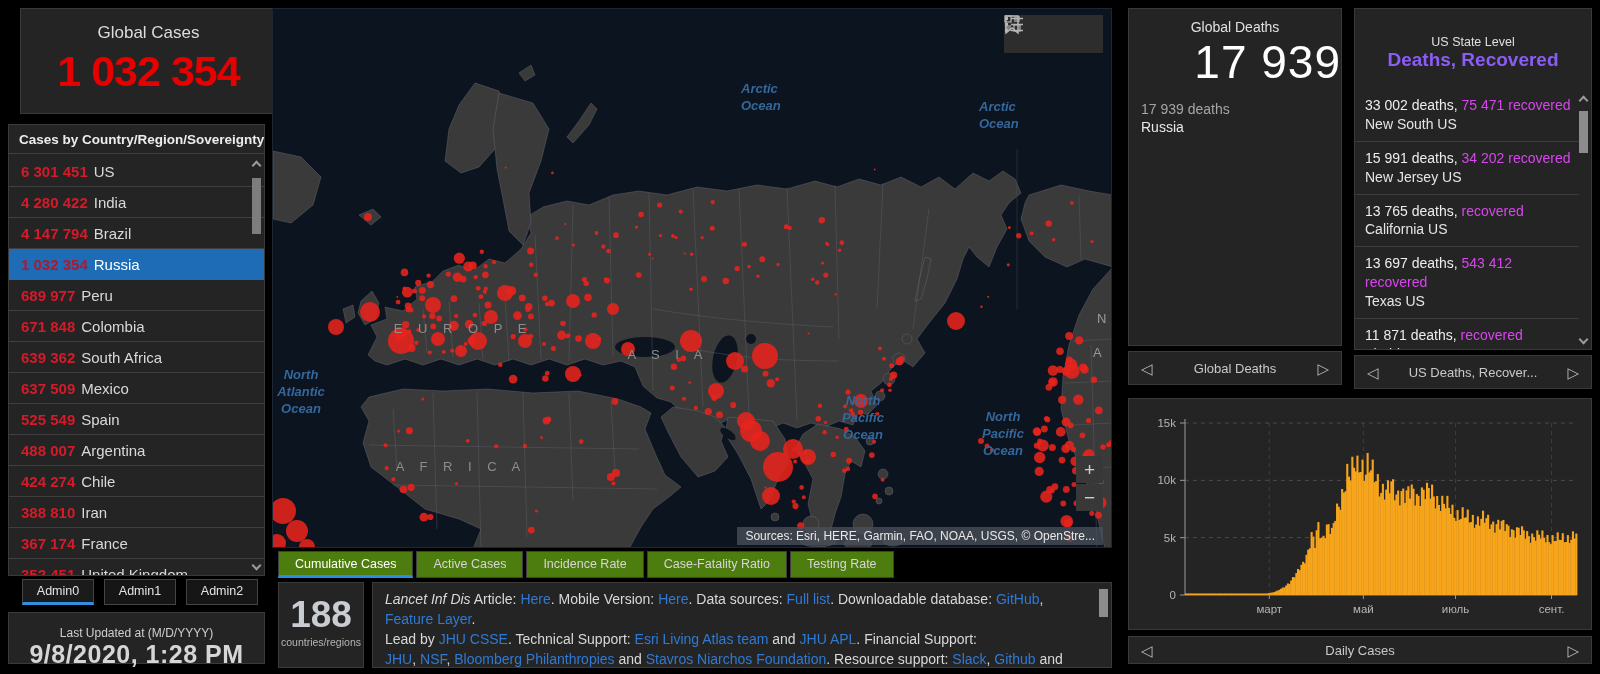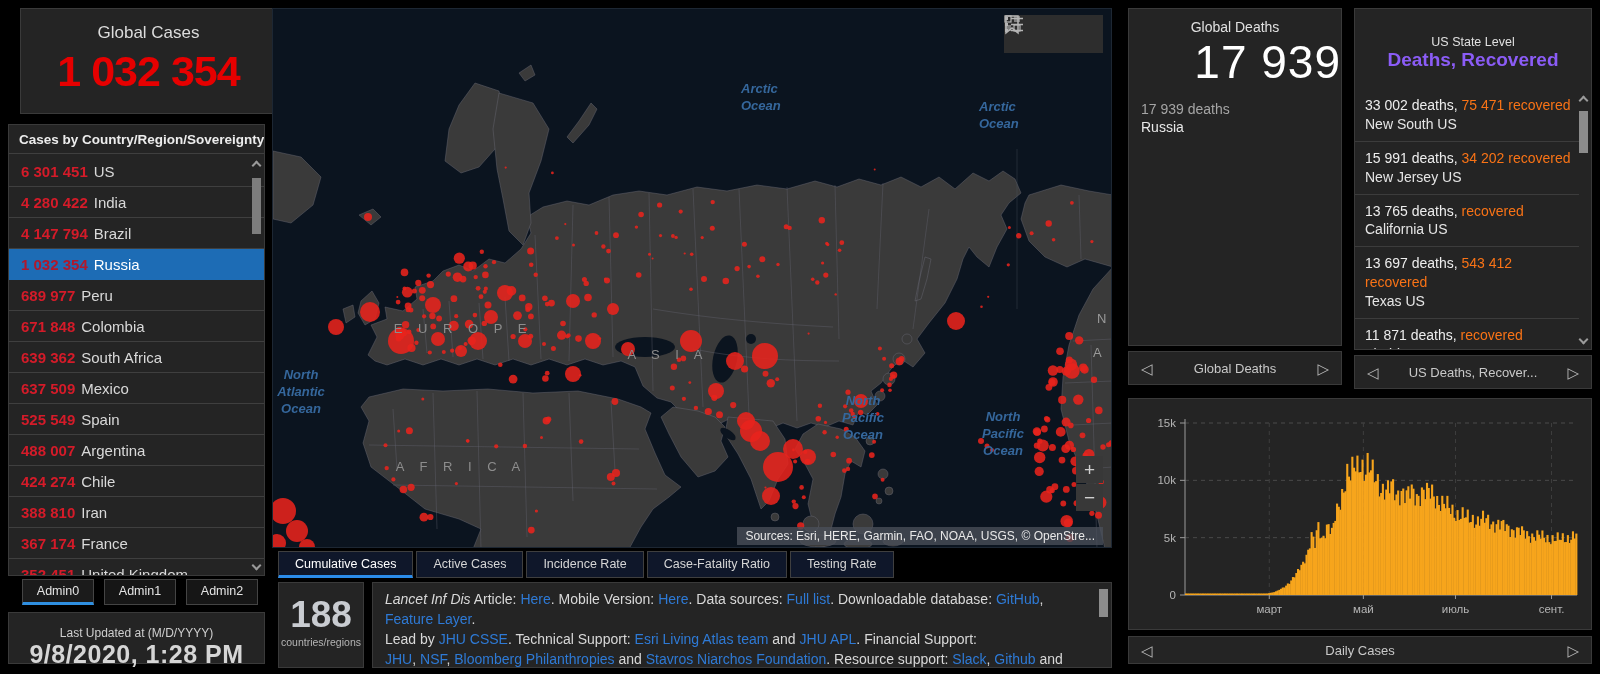--- a/index.html
+++ b/index.html
@@ -63,21 +63,21 @@
   #map-widget { position:absolute; right:8px; top:6px; width:99px; height:38px; background:#2d2d2d;
                 display:flex; align-items:center; justify-content:space-around; }
   #map-widget .wicon { cursor:pointer; display:flex; }
   #zoom-ctl { position:absolute; right:8px; top:447px; width:27px; }
   .zbtn { width:27px; height:27px; background:#383838; color:#cfcfcf; font-size:19px;
           display:flex; align-items:center; justify-content:center; cursor:pointer; margin-bottom:1px; }
   #attribution { position:absolute; right:8px; bottom:2px; background:rgba(74,79,90,0.78);
                  color:#e8e8e8; font-size:12px; padding:2px 8px; white-space:nowrap; }
 
   #map-tabs { position:absolute; left:278px; top:551px; display:flex; gap:3px; }
-  .map-tab { background:#0f172a; border:1px solid #3f3f3f; padding:5px 16px 6px 16px;
+  .map-tab { background:#4d7c0f; border:1px solid #3f3f3f; padding:5px 16px 6px 16px;
              font-size:12.5px; color:#d6d6d6; white-space:nowrap; cursor:pointer; }
   .map-tab.active { color:#fff; border-bottom:3px solid #2b8cea; padding-bottom:3px; }
 
   
   #counter { left:278px; top:582px; width:86px; height:86px; text-align:center; }
   #counter .v { margin-top:11px; font-size:37px; font-weight:bold; color:#c9ccd1; }
   #counter .l { font-size:10.5px; color:#b5b5b5; }
 
   #info-panel { left:372px; top:582px; width:740px; height:86px; overflow:hidden; }
   #info-text { padding:6px 20px 6px 12px; font-size:14px; line-height:20px; color:#d8d8d8; }
@@ -91,21 +91,21 @@
   #global-deaths .d1 { margin:12px 0 0 12px; font-size:14px; color:#a5a5a5; }
   #global-deaths .d2 { margin:2px 0 0 12px; font-size:14px; color:#e8e8e8; }
   #gd-footer { left:1128px; top:351px; width:214px; height:34px; }
 
   #us-panel { left:1354px; top:8px; width:238px; height:342px; overflow:hidden; }
   #us-panel .t1 { margin-top:26px; text-align:center; font-size:12.5px; color:#e0e0e0; }
   #us-panel .t2 { text-align:center; font-size:19px; font-weight:bold; color:#8b5cf6; }
   #us-list { position:absolute; top:80px; left:0; right:12px; bottom:0; overflow:hidden; }
   .sentry { padding:7px 4px 7px 10px; border-bottom:1px solid #3c3c3c; font-size:14px;
             line-height:1.35; color:#ededed; }
-  .sentry .green { color:#f97316; }
+  .sentry .green { color:#d946ef; }
   .sentry .place { color:#e5e5e5; }
   #us-footer { left:1354px; top:355px; width:238px; height:34px; }
 
   #chart-panel { left:1128px; top:398px; width:464px; height:232px; }
   #chart-footer { left:1128px; top:636px; width:464px; height:28px; }
 </style>
 </head>
 <body>
 
 <div class="panel" id="global-cases">

